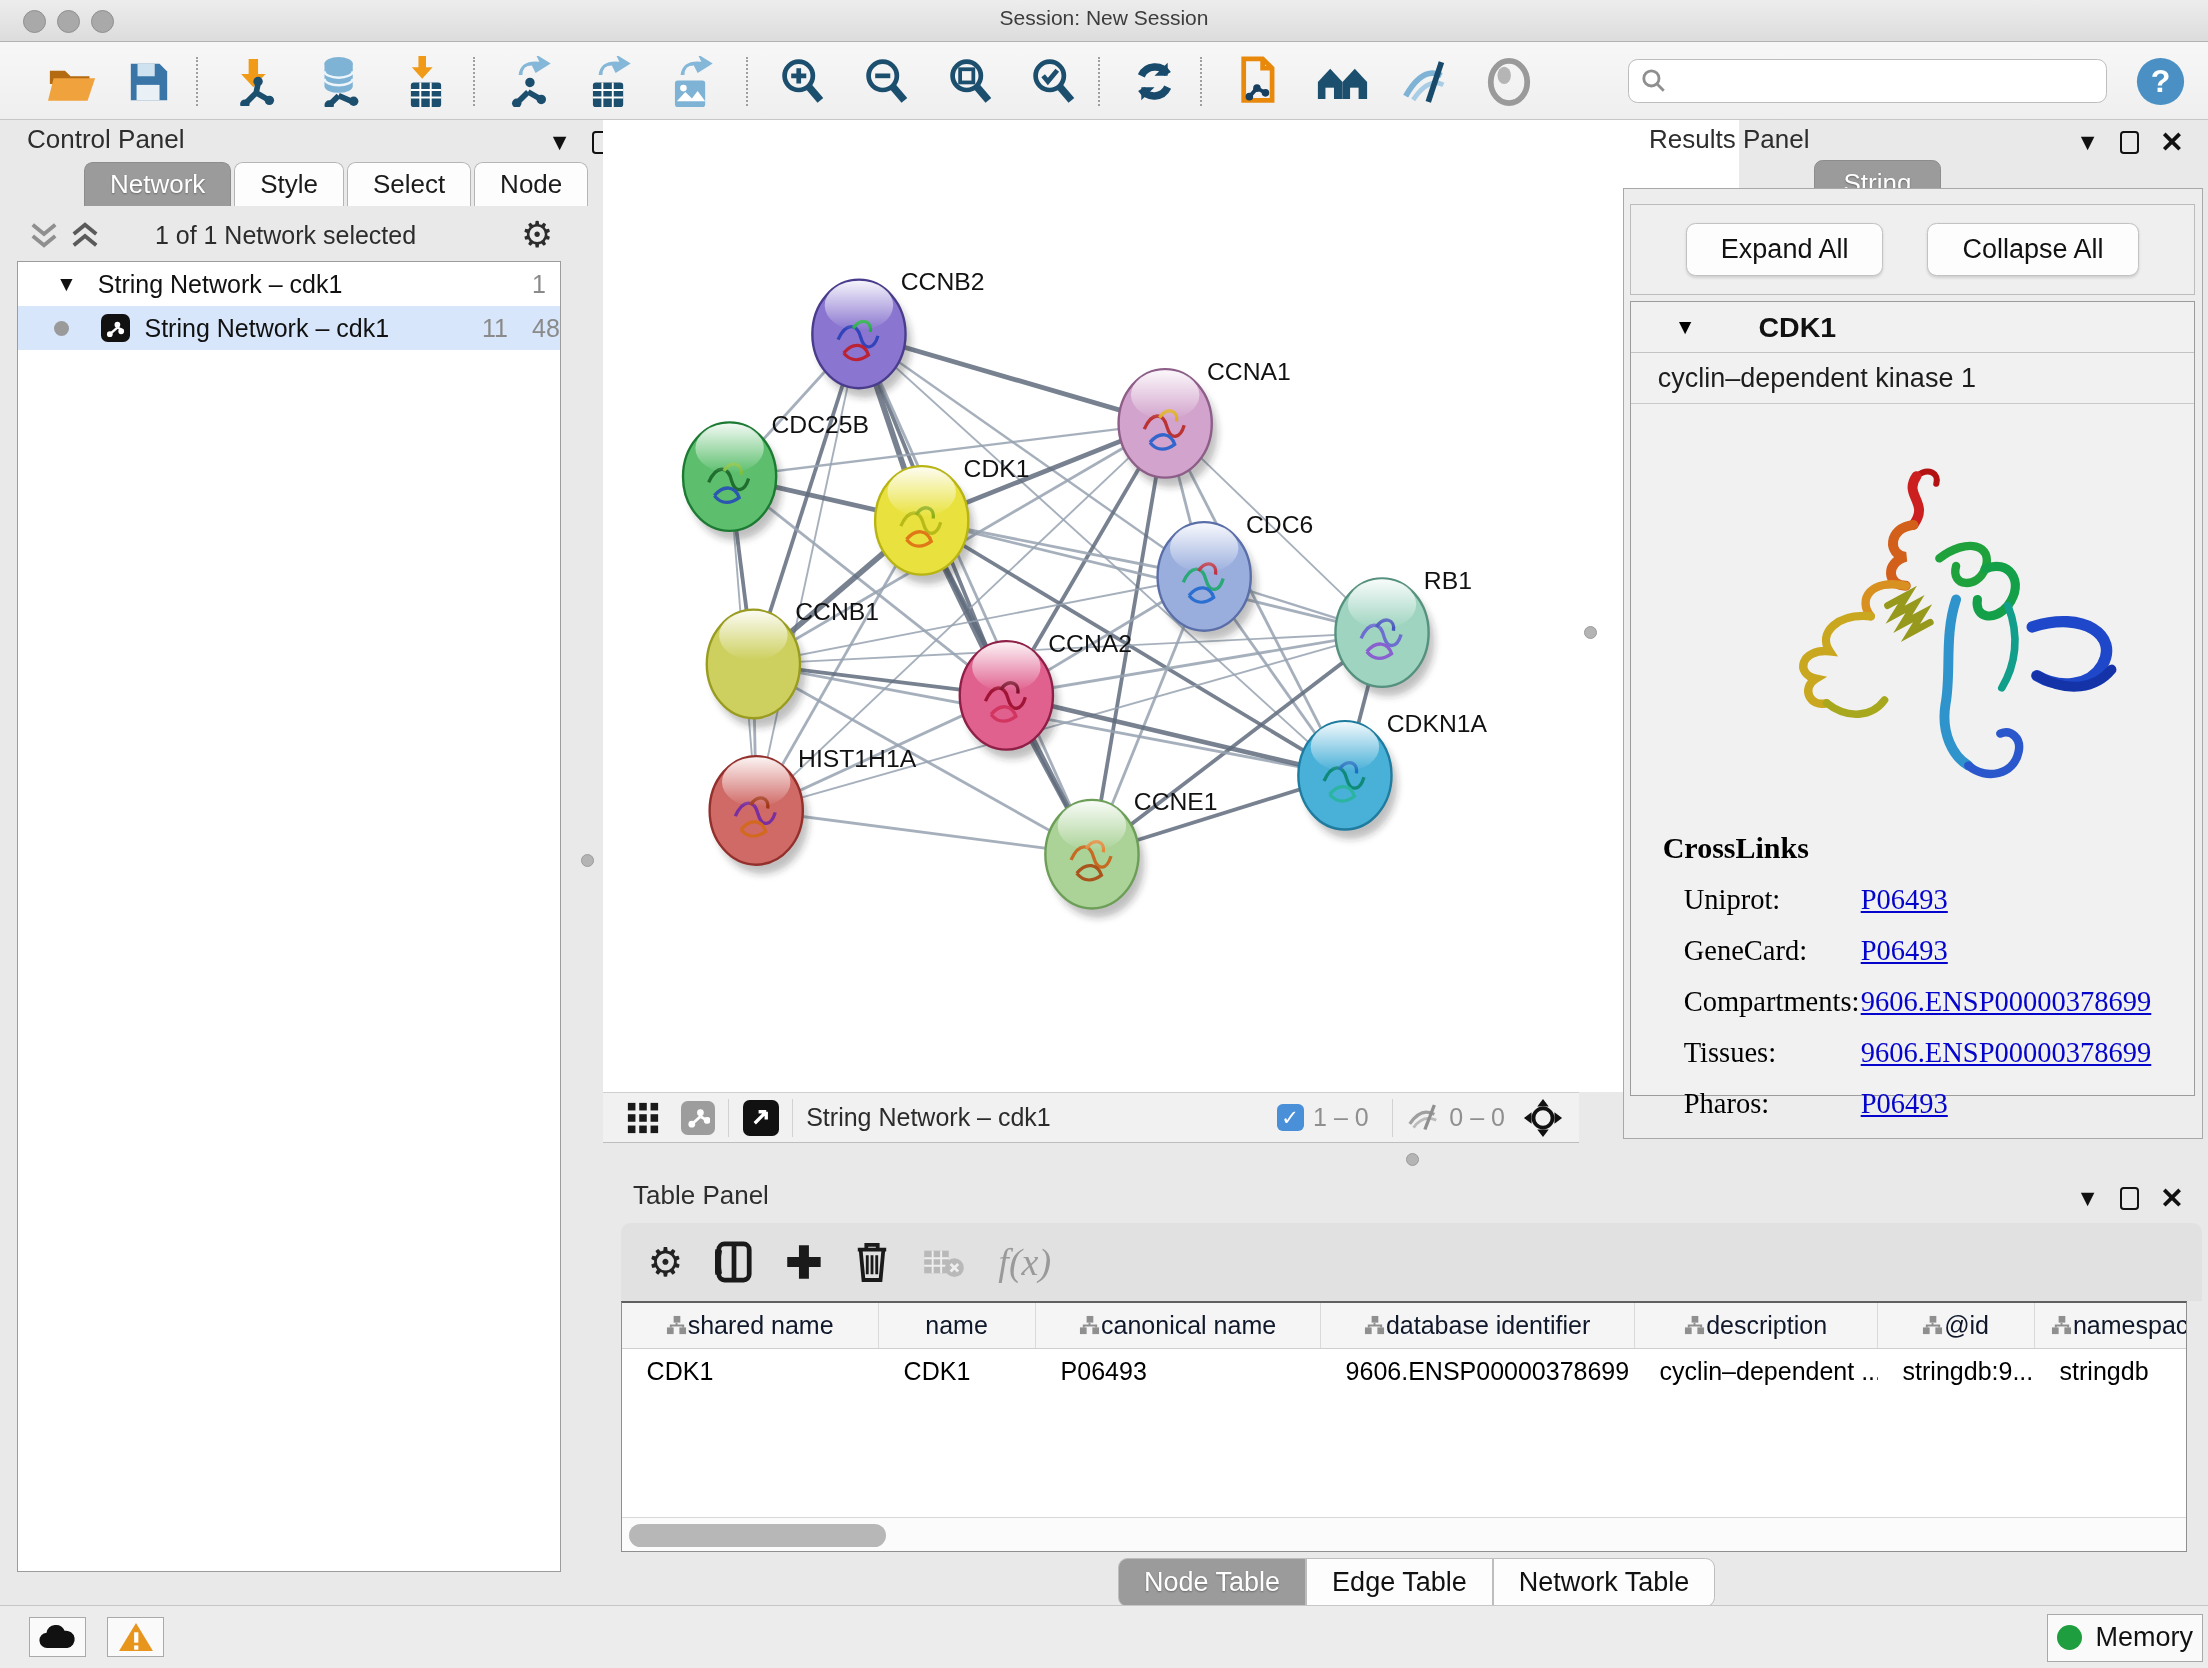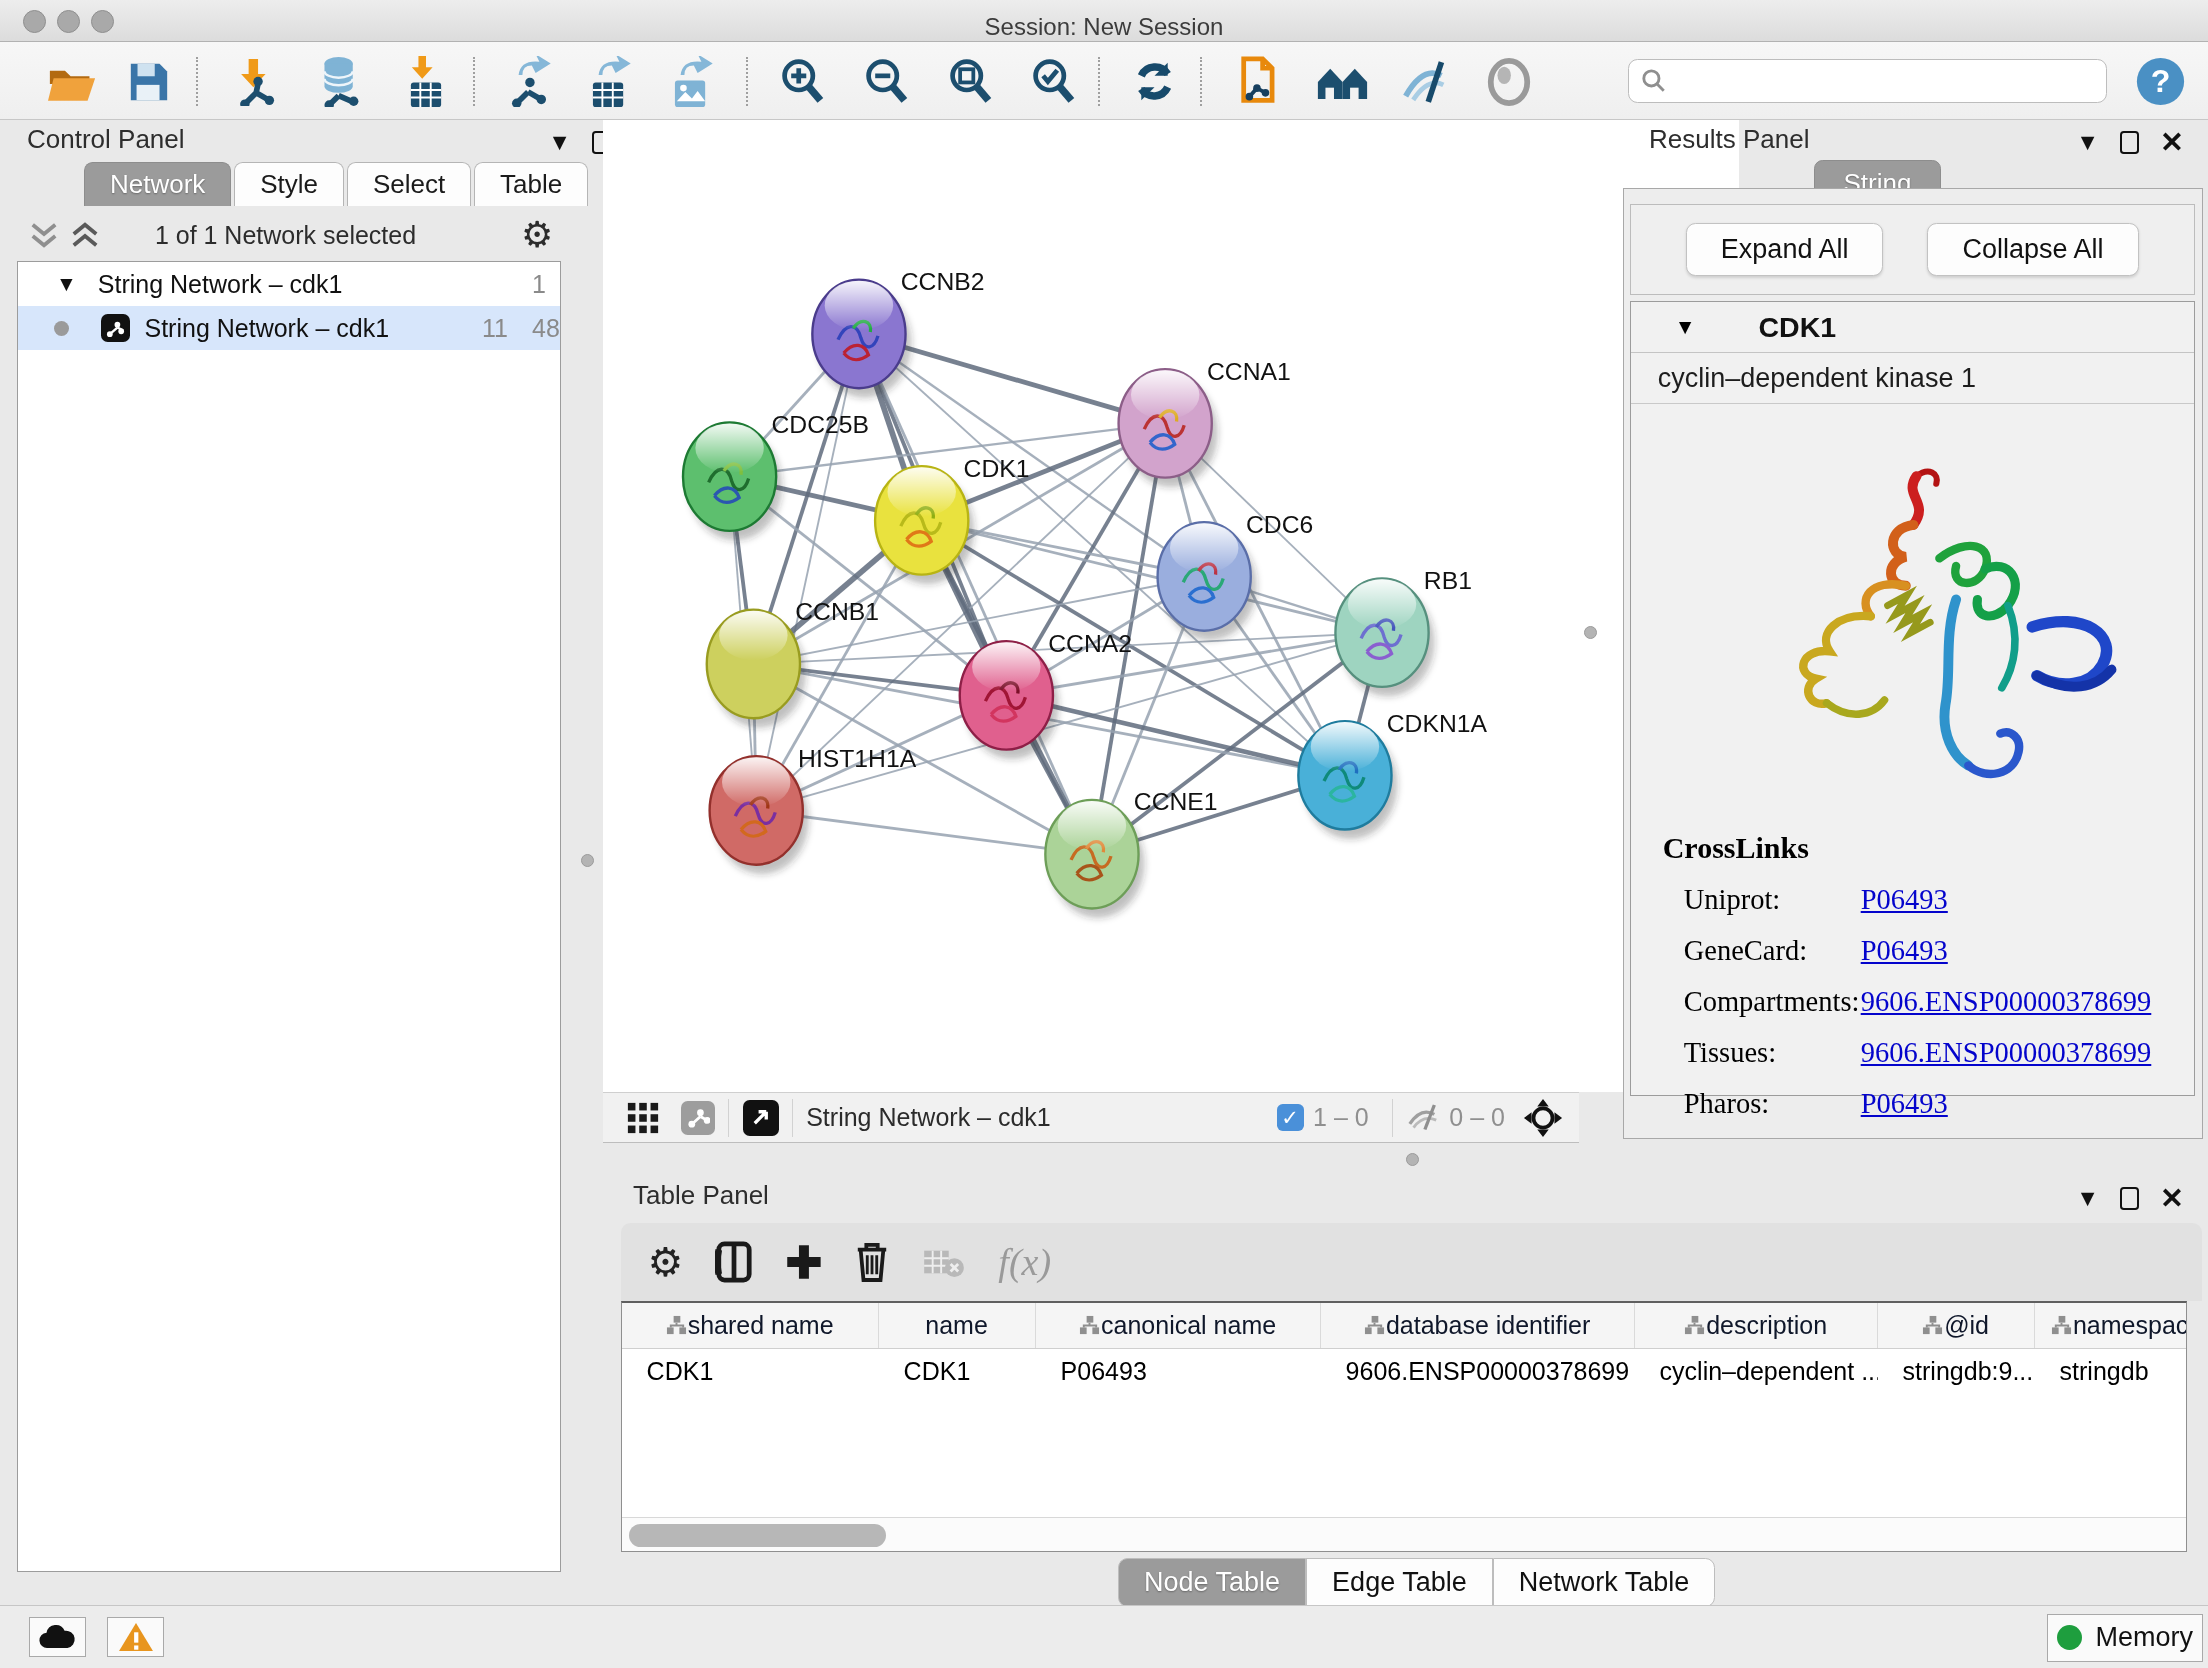--- a/index.html
+++ b/index.html
@@ -4,21 +4,21 @@
 <style>
   * { margin:0; padding:0; box-sizing:border-box; }
   html,body { width:2208px; height:1668px; }
   body { font-family:"Liberation Sans", sans-serif; background:#e9e9e9; position:relative; overflow:hidden; }
   .abs { position:absolute; }
 
   
   #titlebar { left:0; top:0; width:2208px; height:42px;
     background:linear-gradient(#ededed,#dcdcdc); border-bottom:1px solid #b2b2b2; }
   .traffic { width:23px; height:23px; border-radius:50%; background:#a9a9a9; border:1px solid #8f8f8f; top:9.5px; }
-  #win-title { width:100%; text-align:center; top:13px; font-size:24px; color:#3c3c3c; }
+  #win-title { width:100%; text-align:center; top:6px; font-size:21px; color:#3c3c3c; }
 
   
   #toolbar { left:0; top:42px; width:2208px; height:78px; background:linear-gradient(#f7f7f7,#efefef); border-bottom:1px solid #c7c7c7; }
   .tbicon { top:13.3px; width:53px; height:53px; display:flex; align-items:center; justify-content:center; }
   .tbdiv { top:15px; width:0; height:49px; border-left:2.9px dotted #9f9f9f; }
   #search-box { top:17px; left:1628px; width:479px; height:44px; background:#fff; border:1.9px solid #bdbdbd; border-radius:9.5px; display:flex; align-items:center; padding-left:11.4px; }
   #search-box input { border:none; outline:none; font-size:25px; width:409px; background:transparent; color:#333; }
 
   
   .panel-title { font-size:26px; color:#2d2d2d; }
@@ -276,21 +276,21 @@
   <div class="abs panel-title" style="left:27px; top:3.8px" style2="">Control Panel</div>
   <div class="abs panel-btns" style="right:46px; top:5.7px">
     <span class="tri-down">▼</span>
     <span class="float-box"></span>
     <span class="close-x">✕</span>
   </div>
   <div id="cp-tabs" class="abs">
       <div class="tab active">Network</div>
       <div class="tab">Style</div>
       <div class="tab">Select</div>
-      <div class="tab">Table</div>
+      <div class="tab">Node</div>
     </div>
   <div id="cp-statusrow" class="abs">
     <svg class="abs" style="left:28.5px" width="30" height="32" viewBox="0 0 32 34">
         <path d="M4,6 l12,10 12,-10 M4,18 l12,10 12,-10" stroke="#8f8f8f" stroke-width="4" fill="none"></path>
       </svg>
     <svg class="abs" style="left:70px" width="30" height="32" viewBox="0 0 32 34">
         <path d="M4,16 l12,-10 12,10 M4,28 l12,-10 12,10" stroke="#5a5a5a" stroke-width="4" fill="none"></path>
       </svg>
     <div id="cp-selected-label">1 of 1 Network selected</div>
     <span class="abs" style="left:521px; font-size:36px; color:#2c2c2c">⚙</span>

